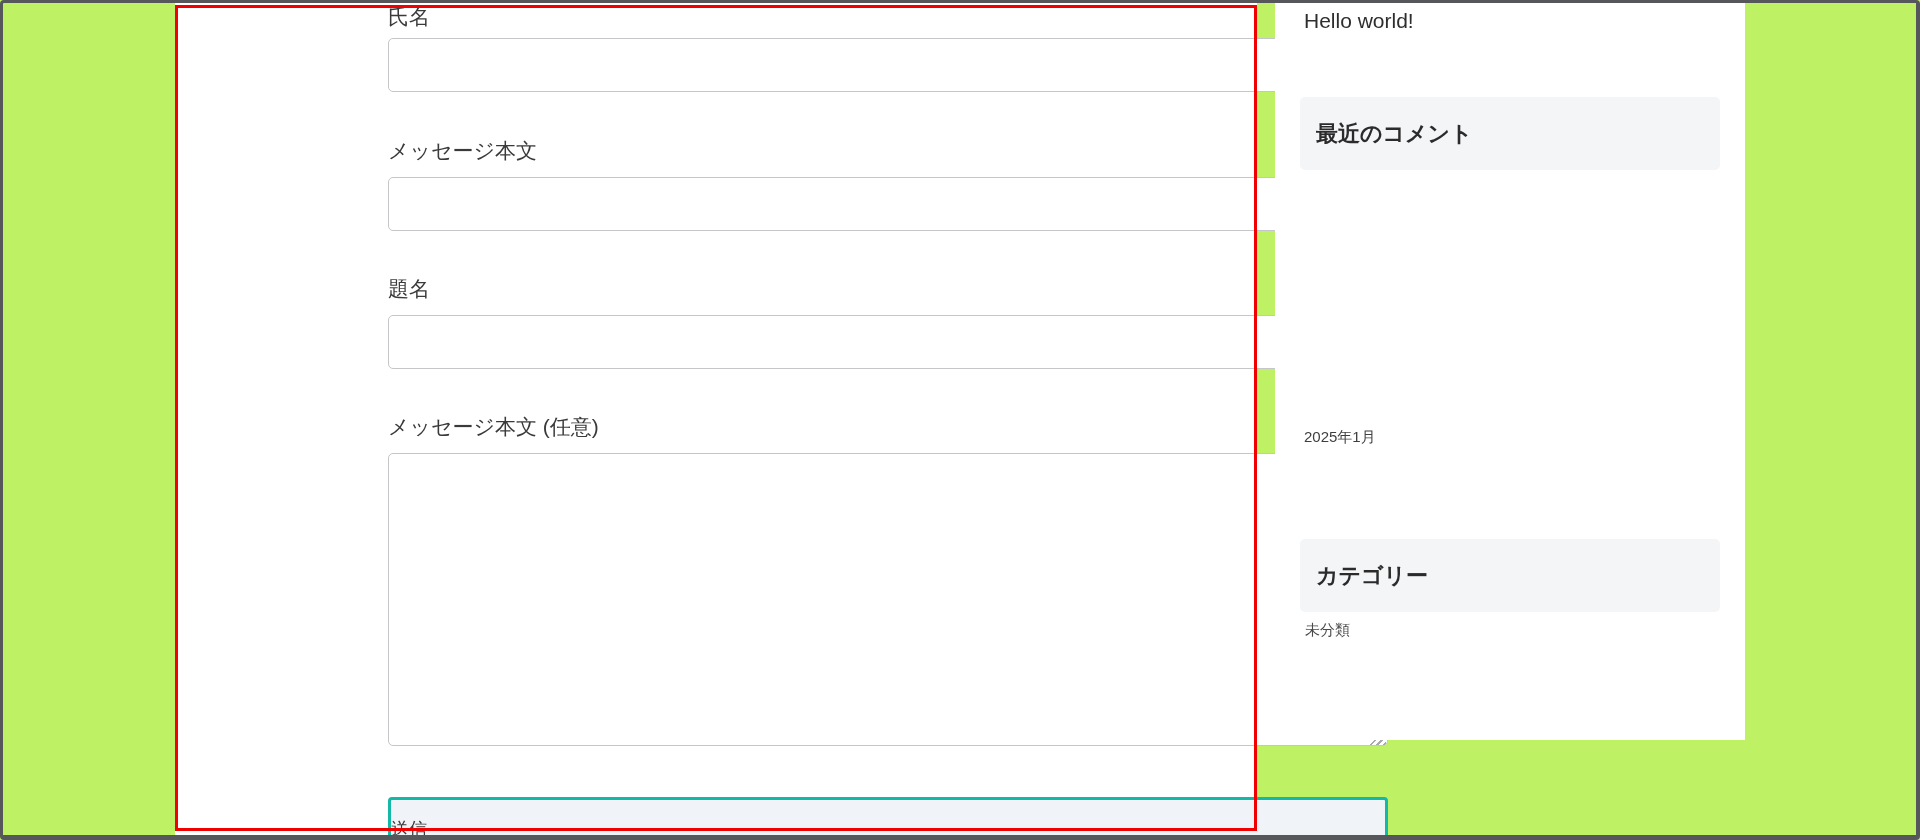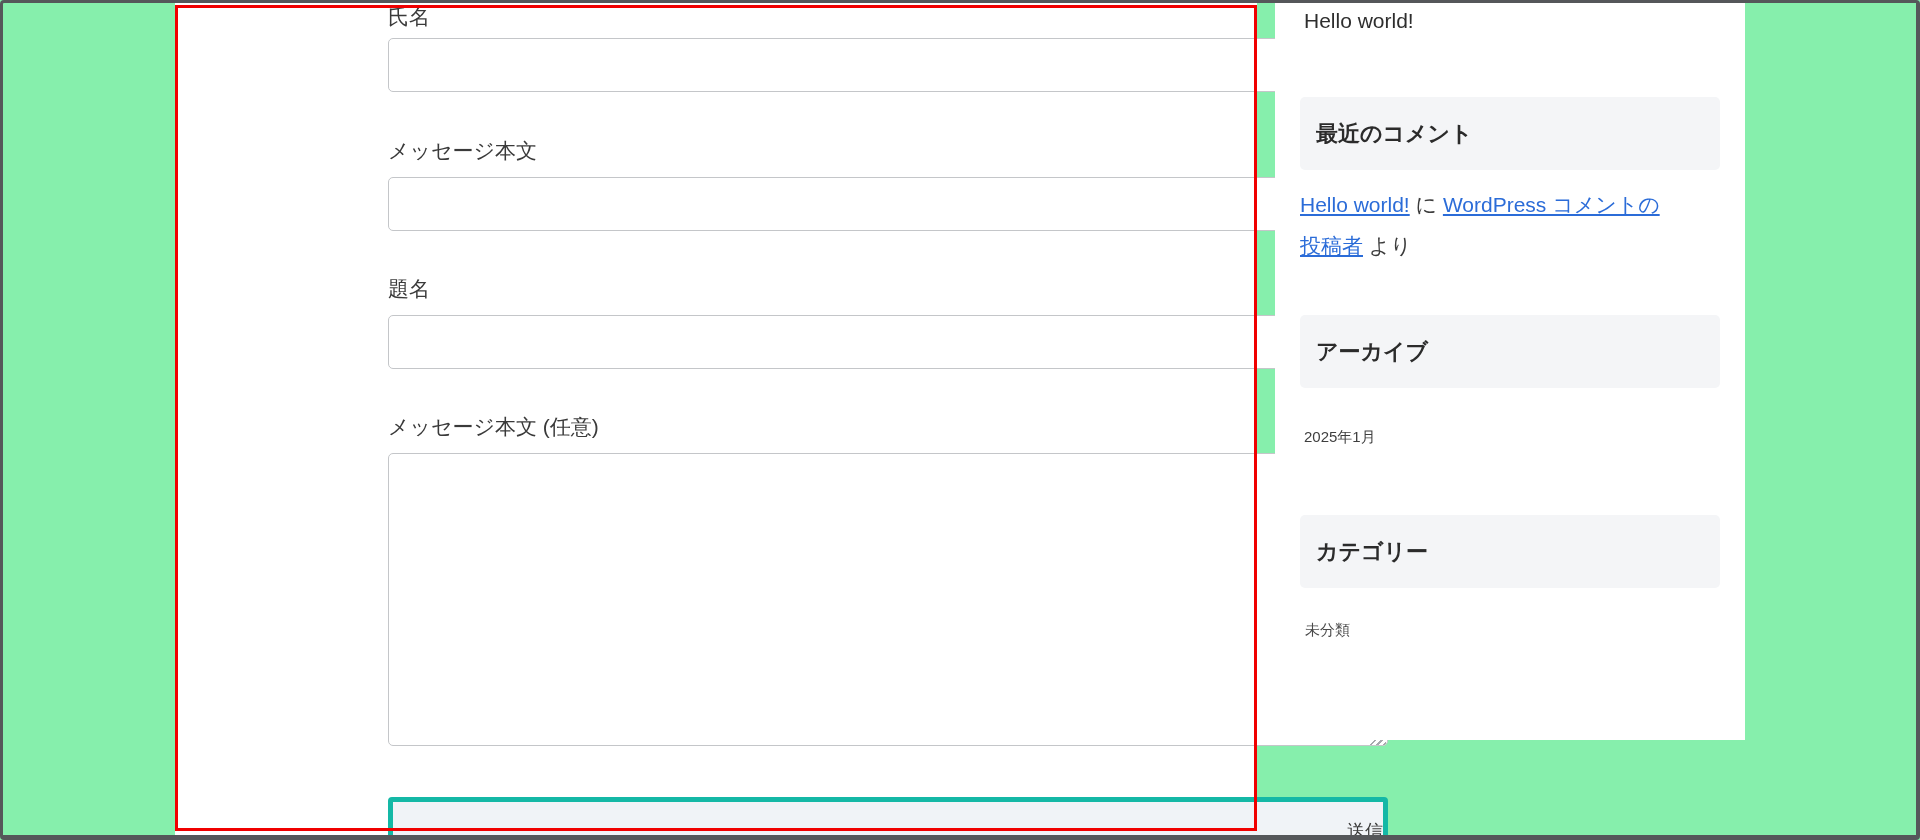--- a/index.html
+++ b/index.html
@@ -4,21 +4,21 @@
 <style>
   * { margin:0; padding:0; box-sizing:border-box; }
   html,body { width:1920px; height:840px; }
   body {
     font-family:"Liberation Sans","DejaVu Sans",sans-serif;
     background:#f0f2f4;
     overflow:hidden;
   }
   .page {
     position:relative; width:1920px; height:840px;
-    background:#86efac; overflow:hidden;
+    background:#bef264; overflow:hidden;
   }
   
   .frame {
     position:absolute; inset:0; z-index:50; pointer-events:none;
     border:3px solid #55575a; border-right-width:4px; border-bottom-width:5px;
     border-radius:4px;
   }
   
   .content-col {
     position:absolute; left:175px; top:0; width:1082px; height:840px;
@@ -46,42 +46,42 @@
     font-family:"Liberation Sans","DejaVu Sans",sans-serif;
   }
   .resize-handle {
     position:absolute; left:1194px; top:728px; width:17px; height:17px; z-index:3;
     background:repeating-linear-gradient(135deg, transparent 0 3px, #a6a9ad 3px 4.6px);
     clip-path:polygon(100% 0, 100% 100%, 0 100%);
     cursor:nwse-resize;
   }
   .submit-btn {
     position:absolute; left:213px; top:797px; width:1000px; height:43px; z-index:2;
-    background:#f0f3f7; border:5px solid #14b8a6; border-radius:4px;
-    font-size:18px; color:#3a3a3a; text-align:right; padding-top:17px;
+    background:#f0f3f7; border:3px solid #14b8a6; border-radius:4px;
+    font-size:18px; color:#3a3a3a; text-align:left; padding-top:17px;
     cursor:pointer; font-family:inherit;
   }
   
   .sidebar-card {
     position:absolute; left:1275px; top:0; width:470px; height:740px;
     background:#ffffff; z-index:1;
   }
   .hello-item {
     position:absolute; left:1304px; top:8px; z-index:2;
     font-size:21px; line-height:26px; color:#2e2e2e; cursor:pointer;
   }
   .widget-head {
     position:absolute; left:1300px; width:420px; height:73px; z-index:2;
     background:#f4f5f7; border-radius:5px;
     display:flex; align-items:center; padding-left:16px;
     font-size:22px; font-weight:bold; color:#2b2b2b;
   }
   .wh-1 { top:97px; }
   .wh-2 { top:315px; }
-  .wh-3 { top:515px; }
+  .wh-3 { top:539px; }
   .comment-line {
     position:absolute; left:1300px; top:184px; width:430px; z-index:2;
     font-size:21px; line-height:41px; color:#3c3c3c;
   }
   .comment-line a { color:#2b6cd8; text-decoration:underline; cursor:pointer; }
   .side-item {
     position:absolute; z-index:2; font-size:15px; line-height:26px; color:#3f3f3f;
     cursor:pointer;
   }
   .archive-item { left:1304px; top:424px; }
@@ -111,28 +111,21 @@
   </div>
 
   <aside class="sidebar-card"></aside>
 
   <div class="hello-item">Hello world!</div>
 
   <div class="widget-head wh-1">
     <span>最近のコメント</span>
   </div>
 
-  <p class="comment-line">
-    <a>Hello world!</a><span> に </span><a>WordPress コメントの</a><br>
-    <a>投稿者</a><span> より</span>
-  </p>
 
-  <div class="widget-head wh-2">
-    <span>アーカイブ</span>
-  </div>
 
   <div class="side-item archive-item">2025年1月</div>
 
   <div class="widget-head wh-3">
     <span>カテゴリー</span>
   </div>
 
   <div class="side-item category-item">未分類</div>
 
   <div class="red-box"></div>

